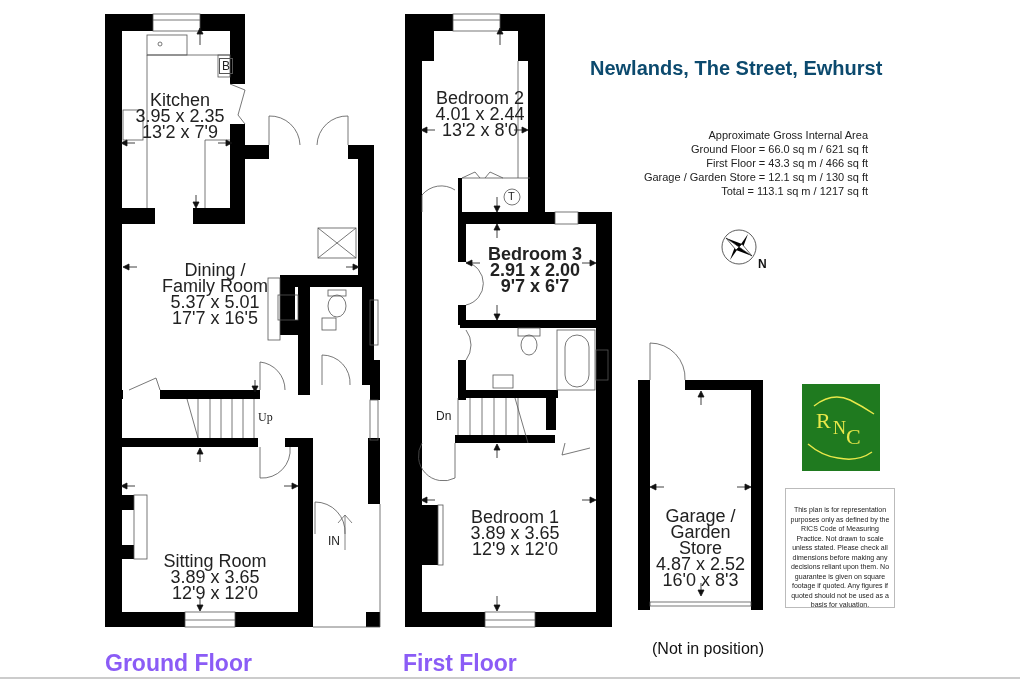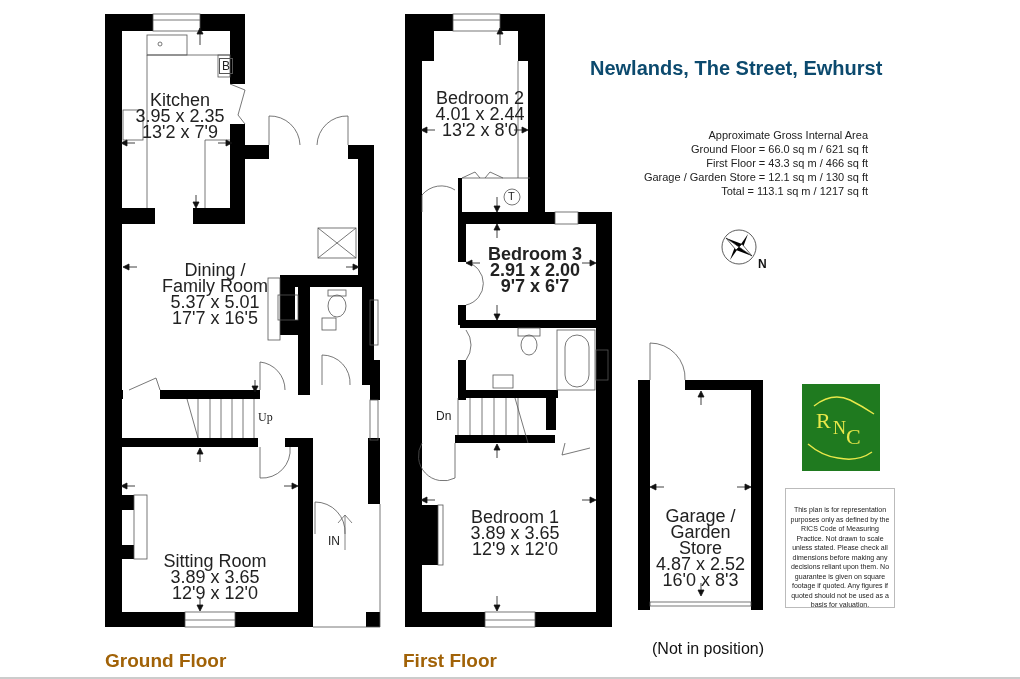--- a/index.html
+++ b/index.html
@@ -1,20 +1,20 @@
 <!DOCTYPE html>
 <html><head>
 <meta charset="utf-8">
 <style>
   html, body { margin:0; padding:0; background:#fff; }
   body { width:1020px; height:679px; position:relative; overflow:hidden; font-family:"Liberation Sans", sans-serif; color:#111; }
   svg.plan { position:absolute; left:0; top:0; }
   .abs { position:absolute; }
   .room-label { position:absolute; text-align:center; font-size:18px; line-height:16px; color:#222; }
-  .floor-label { position:absolute; font-size:19px; font-weight:bold; color:#a16207; }
+  .floor-label { position:absolute; font-size:23px; font-weight:bold; color:#8b5cf6; }
   .title { position:absolute; left:590px; top:57px; font-size:20px; font-weight:bold; color:#0c4a6e; }
   .area { position:absolute; left:600px; top:128px; width:268px; text-align:right; font-size:11px; line-height:14px; color:#222; }
   .disclaimer { position:absolute; left:785px; top:488px; width:110px; height:120px; border:1px solid #bbb; font-size:7px; line-height:9.5px; text-align:center; padding:16px 2px 2px; box-sizing:border-box; color:#222; }
   .logo { position:absolute; left:802px; top:384px; width:78px; height:87px; background:#1f7a1f; }
   .mark { position:absolute; font-size:12px; color:#222; }
   .bottom-line { position:absolute; left:0; top:677px; width:1020px; height:2px; background:#ccc; }
 </style>
 </head>
 <body>
 

